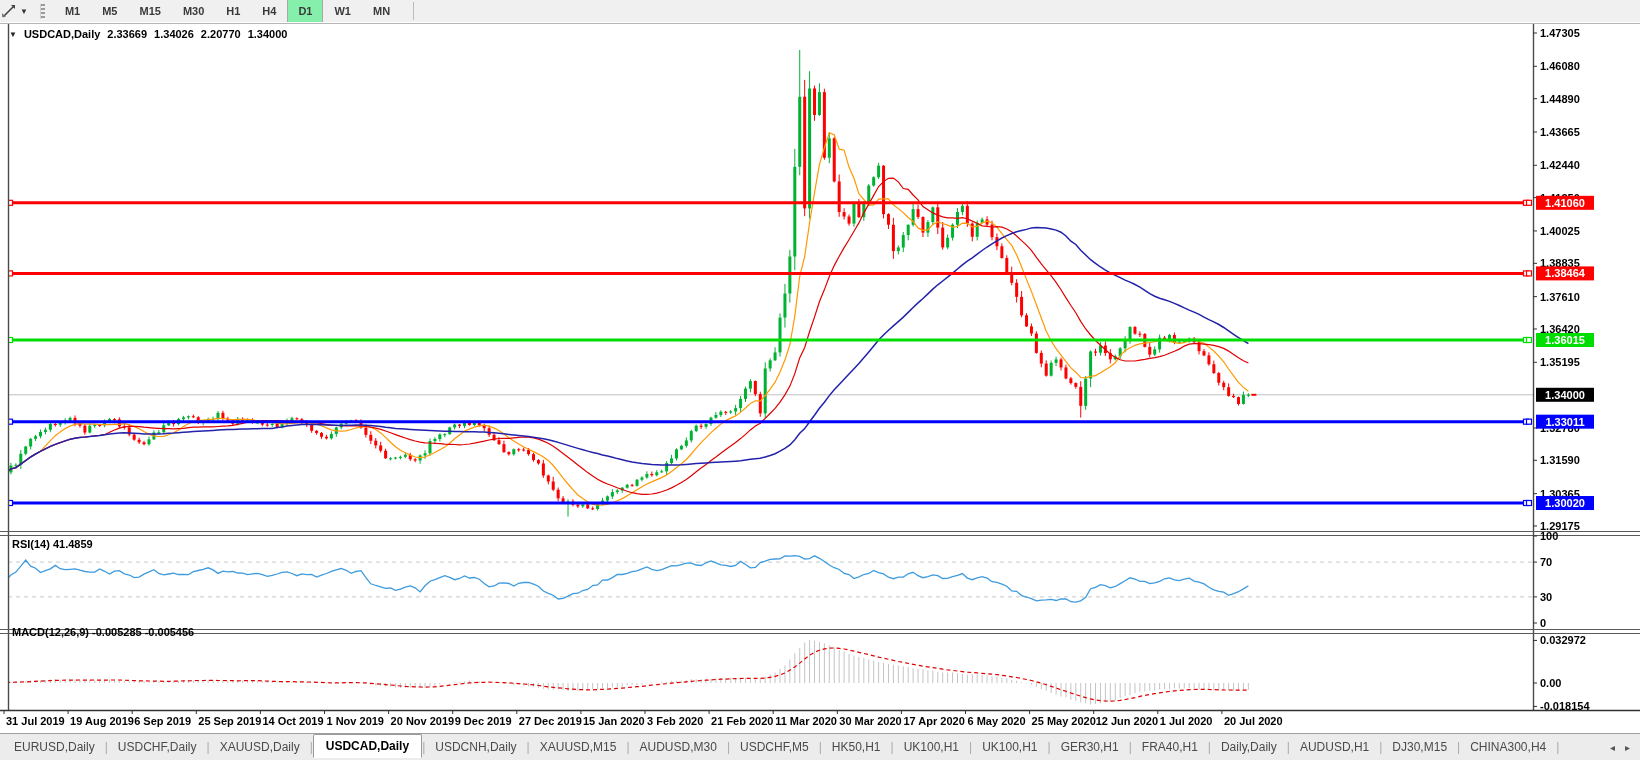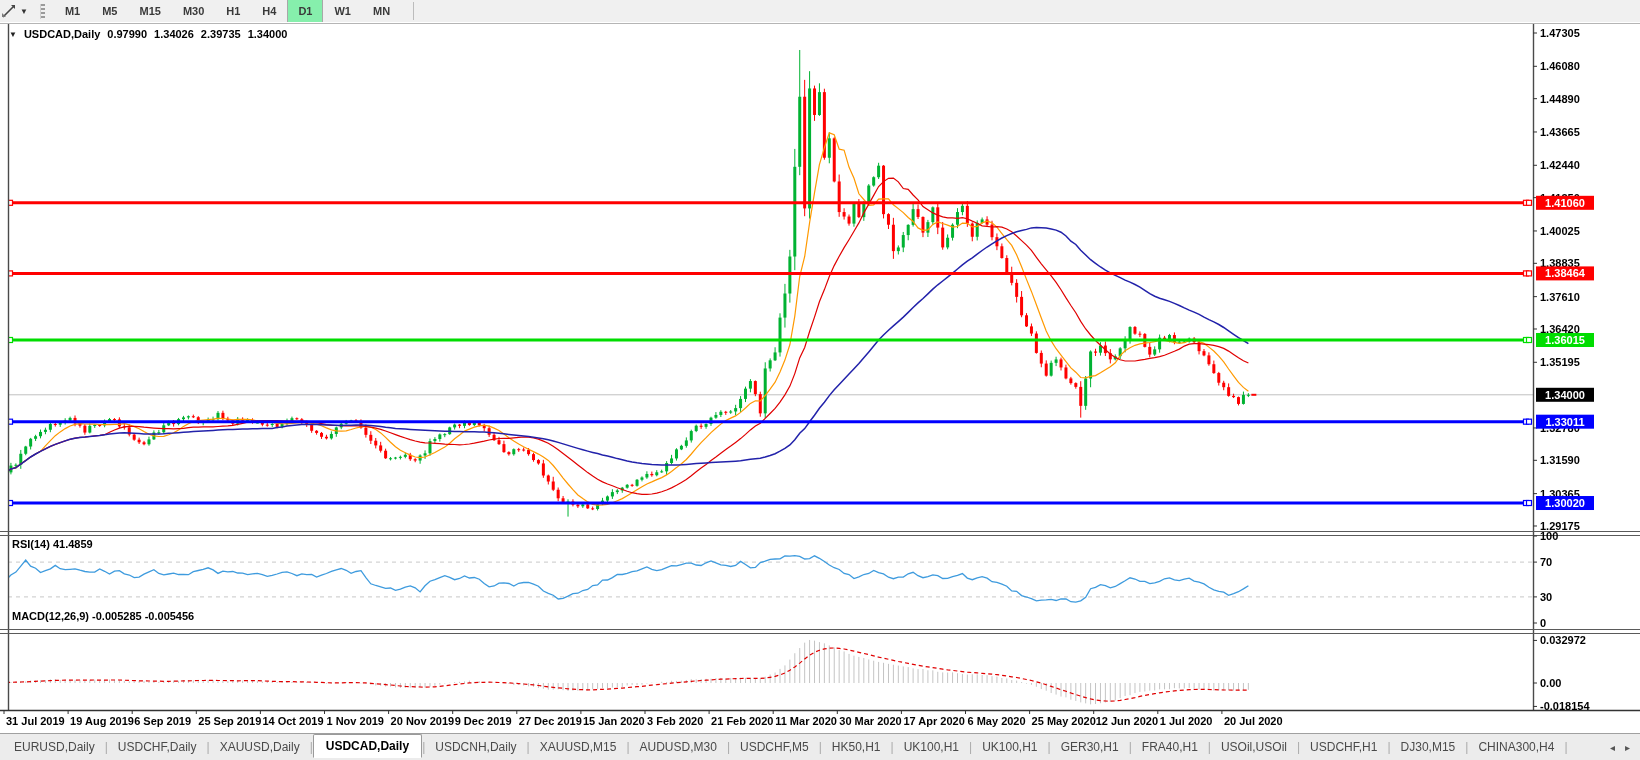--- a/index.html
+++ b/index.html
@@ -989,28 +989,28 @@
       <text x="1095.6999999999998" y="725" text-anchor="start" font-family="&quot;Liberation Sans&quot;,sans-serif" font-size="11px" font-weight="bold" fill="#000">12 Jun 2020</text>
       <line x1="1157.8" y1="710" x2="1157.8" y2="714" stroke="#333" stroke-width="1"></line>
       <text x="1159.8" y="725" text-anchor="start" font-family="&quot;Liberation Sans&quot;,sans-serif" font-size="11px" font-weight="bold" fill="#000">1 Jul 2020</text>
       <line x1="1221.8999999999999" y1="710" x2="1221.8999999999999" y2="714" stroke="#333" stroke-width="1"></line>
       <text x="1223.8999999999999" y="725" text-anchor="start" font-family="&quot;Liberation Sans&quot;,sans-serif" font-size="11px" font-weight="bold" fill="#000">20 Jul 2020</text>
     </svg>
 
   <div id="chart-header">
     <span class="tri">▼</span>
     <span>USDCAD,Daily</span>
-    <span>0.97990</span>
+    <span>2.33669</span>
     <span>1.34026</span>
-    <span>2.39735</span>
+    <span>2.20770</span>
     <span>1.34000</span>
   </div>
 
   <div class="pane-label" style="top:516px">RSI(14) 41.4859</div>
-  <div class="pane-label" style="top:588px">MACD(12,26,9) -0.005285 -0.005456</div>
+  <div class="pane-label" style="top:604px">MACD(12,26,9) -0.005285 -0.005456</div>
 </div>
 
 <div id="tabbar">
 
   <span class="tab">EURUSD,Daily</span>
     <span class="tabsep">|</span>
     <span class="tab">USDCHF,Daily</span>
     <span class="tabsep">|</span>
     <span class="tab">XAUUSD,Daily</span>
     <span class="tabsep">|</span>
@@ -1027,23 +1027,23 @@
     <span class="tab">HK50,H1</span>
     <span class="tabsep">|</span>
     <span class="tab">UK100,H1</span>
     <span class="tabsep">|</span>
     <span class="tab">UK100,H1</span>
     <span class="tabsep">|</span>
     <span class="tab">GER30,H1</span>
     <span class="tabsep">|</span>
     <span class="tab">FRA40,H1</span>
     <span class="tabsep">|</span>
-    <span class="tab">USOil,USOil</span>
-    <span class="tabsep">|</span>
-    <span class="tab">USDCHF,H1</span>
+    <span class="tab">Daily,Daily</span>
+    <span class="tabsep">|</span>
+    <span class="tab">AUDUSD,H1</span>
     <span class="tabsep">|</span>
     <span class="tab">DJ30,M15</span>
     <span class="tabsep">|</span>
     <span class="tab">CHINA300,H4</span>
     <span class="tabsep">|</span>
     <div id="tab-arrows">
     <span>◂</span>
     <span>▸</span>
   </div>
 </div>

